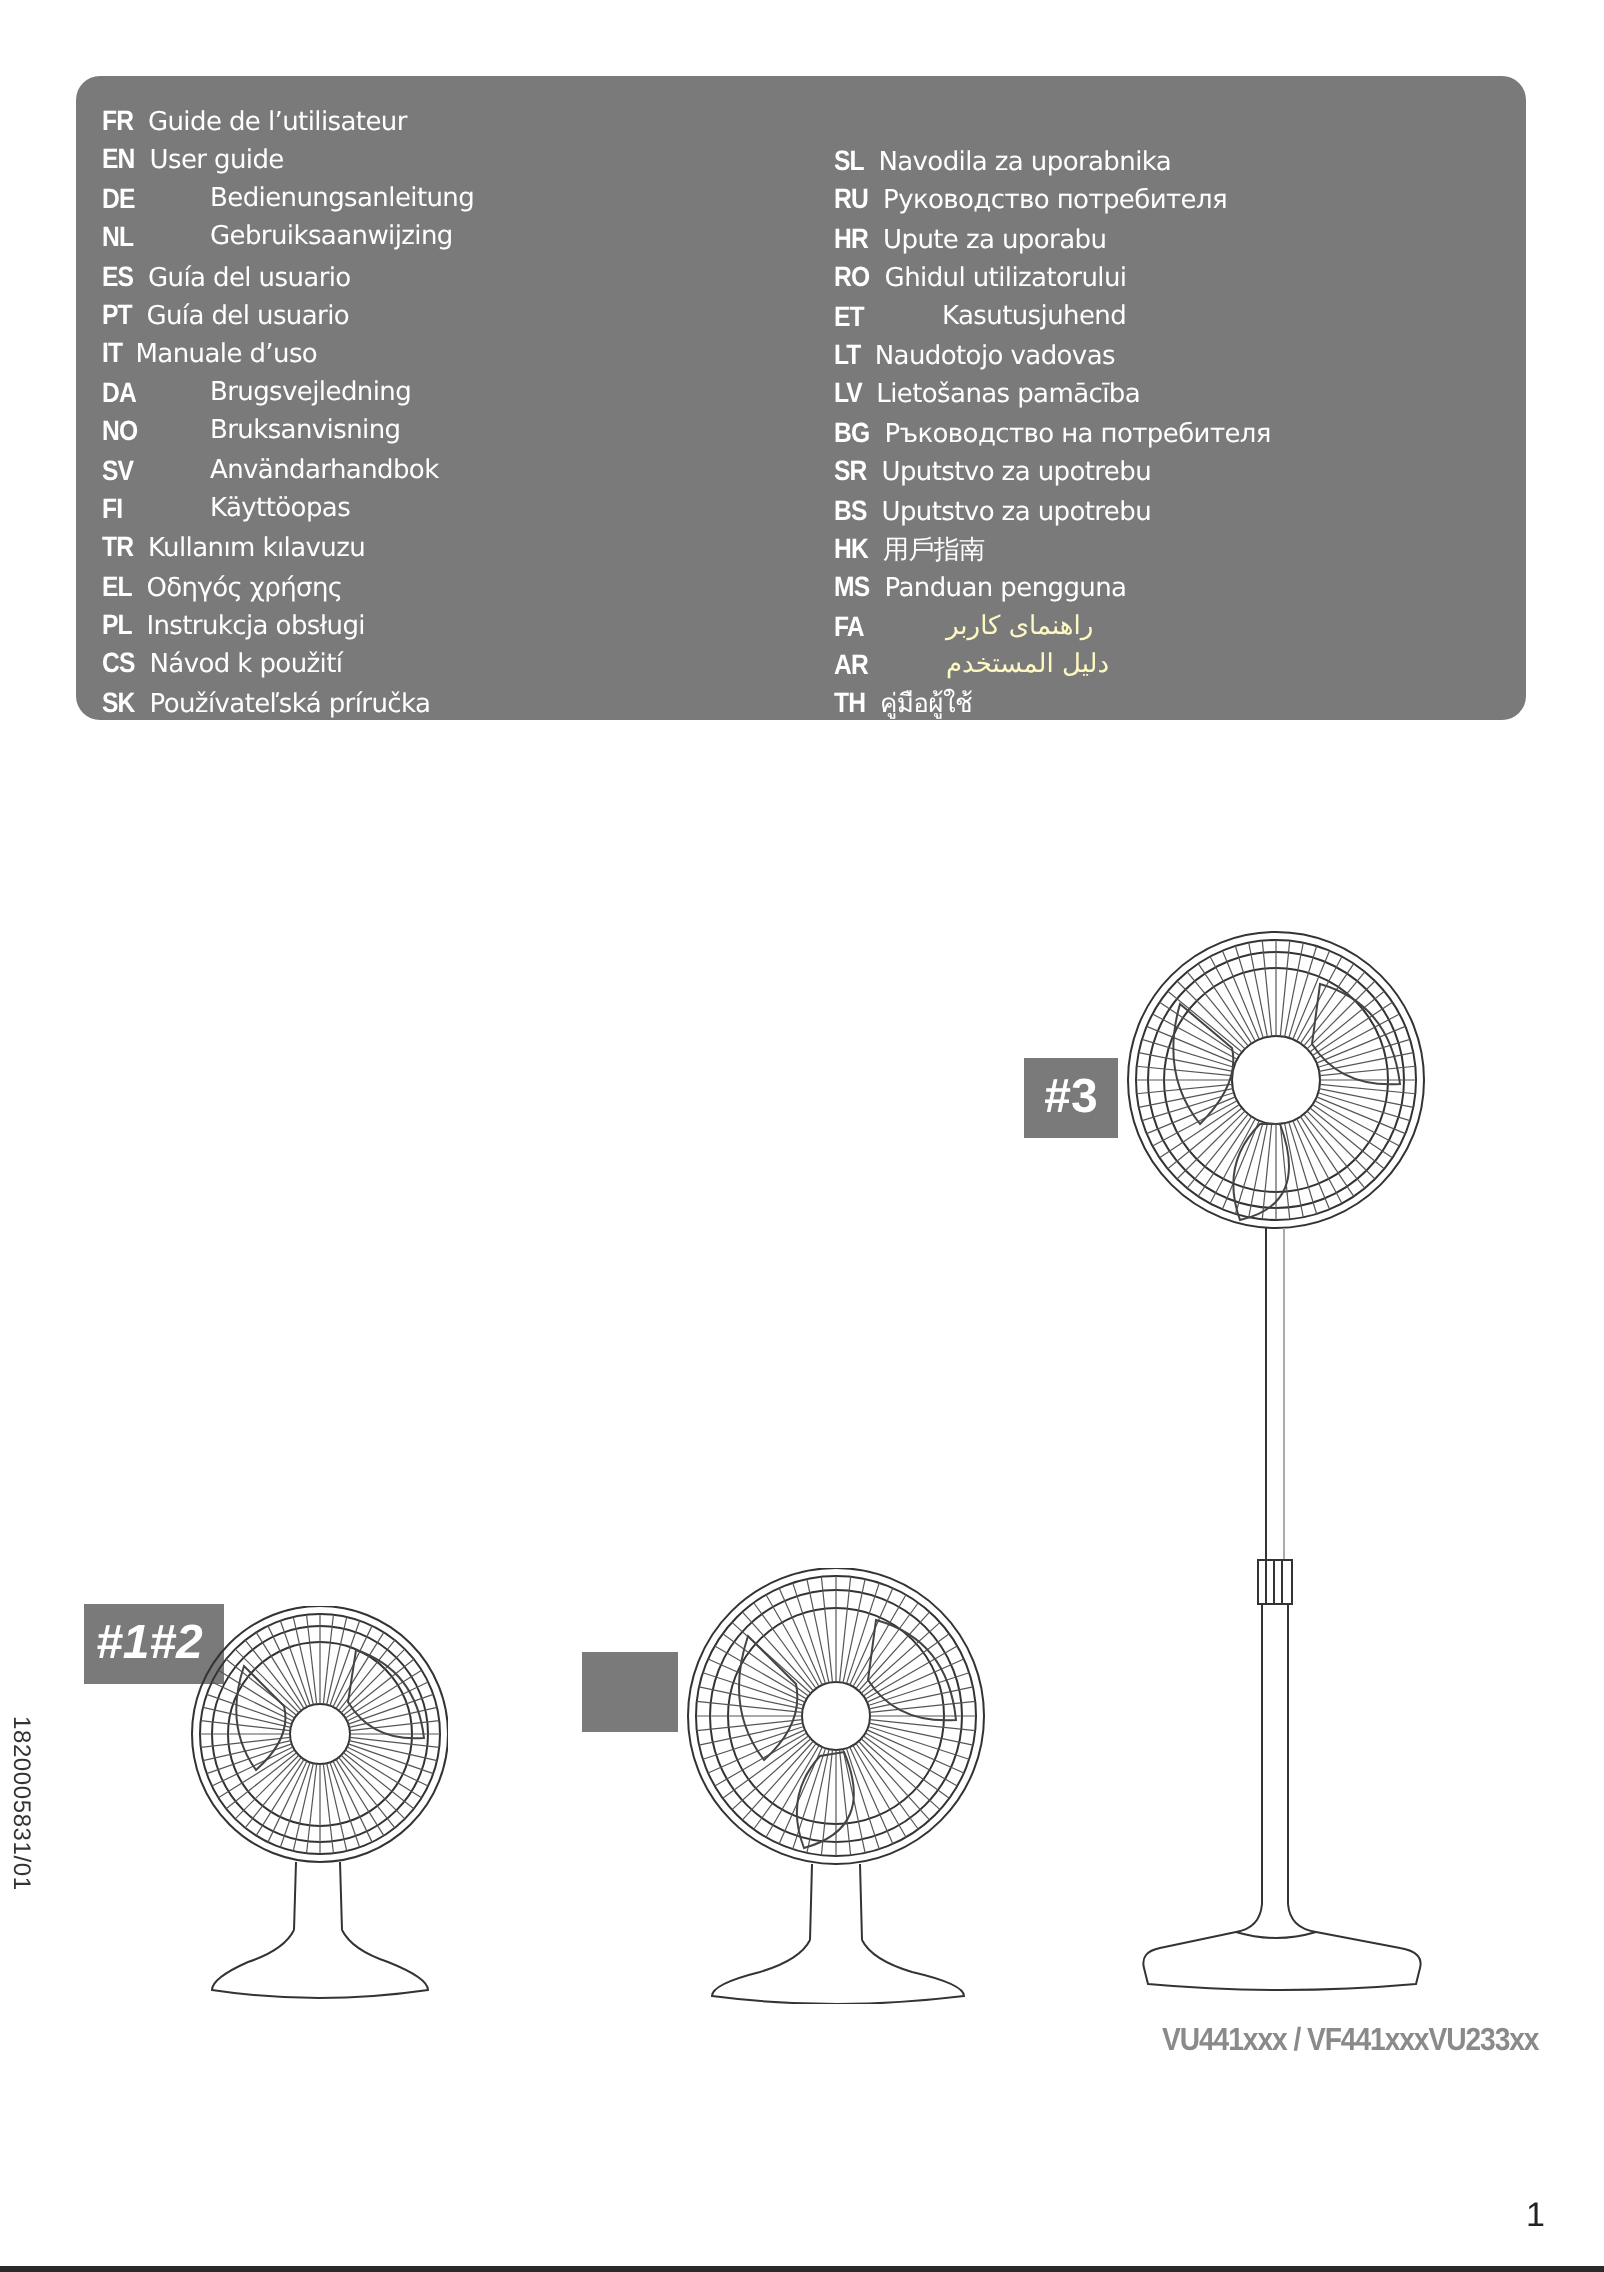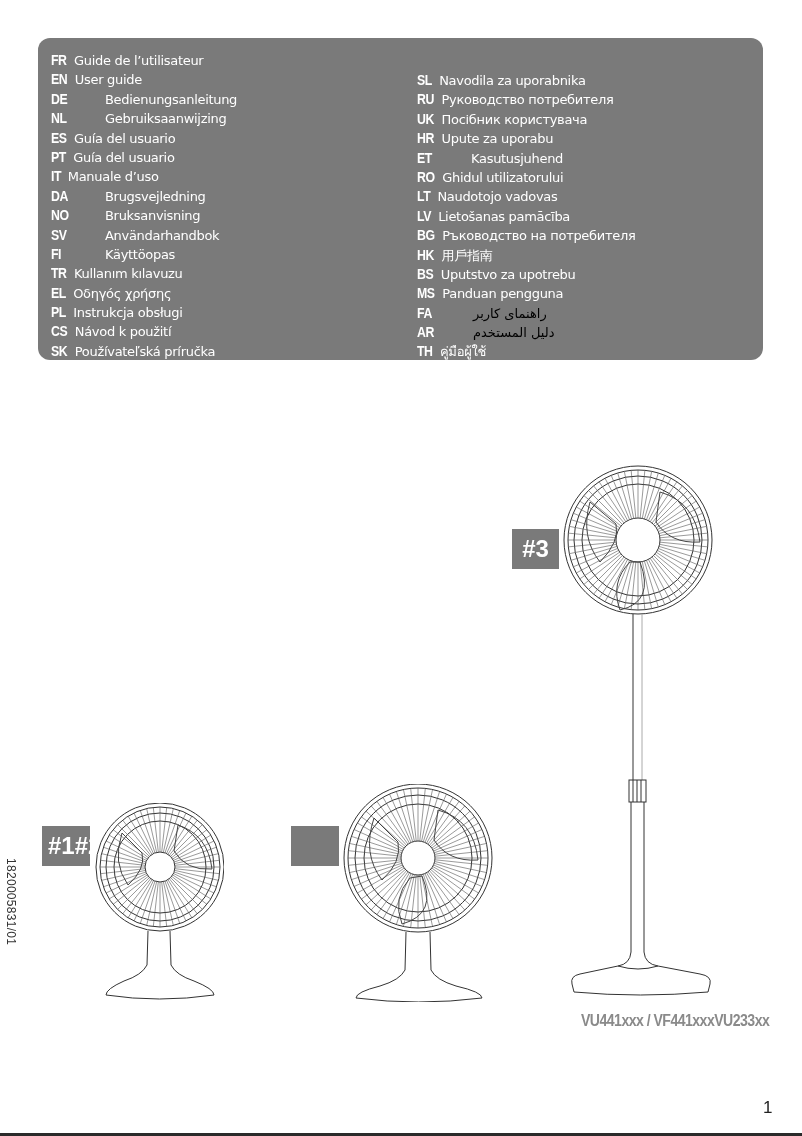--- a/index.html
+++ b/index.html
@@ -19,21 +19,21 @@
       height: 19.4px; line-height: 19.4px; white-space: nowrap;
       color: #ffffff; font-size: 13.5px; position: relative;
     }
     .lang-code {
       display: inline-block; font-family: "Liberation Sans", sans-serif;
       font-weight: bold; font-size: 14px; letter-spacing: -0.5px;
       transform: scaleX(0.88); transform-origin: left center; margin-right: 1px;
     }
     .lang-text { font-family: "DejaVu Sans", sans-serif; font-size: 13px; letter-spacing: -0.3px; }
     .lang-text.indent { position: absolute; left: 54px; }
-    .lang-text.faded { color: #000000; }
+    .lang-text.faded { color: #fef9c3; }
     .lang-text.vi { font-size: 14.5px; letter-spacing: 0.2px; }
 
     .badge {
       position: absolute; background: #7a7a7a; color: #ffffff;
       font-family: "Liberation Sans", sans-serif; font-weight: bold;
       font-size: 24px; line-height: 40px; text-align: center;
     }
     .fan { position: absolute; }
 
     .side-code {
@@ -75,29 +75,29 @@
       <div class="lang-row"><span class="lang-code">TR</span> <span class="lang-text">Kullanım kılavuzu</span></div>
       <div class="lang-row"><span class="lang-code">EL</span> <span class="lang-text">Οδηγός χρήσης</span></div>
       <div class="lang-row"><span class="lang-code">PL</span> <span class="lang-text">Instrukcja obsługi</span></div>
       <div class="lang-row"><span class="lang-code">CS</span> <span class="lang-text">Návod k použití</span></div>
       <div class="lang-row"><span class="lang-code">SK</span> <span class="lang-text">Používateľská príručka</span></div>
       <div class="lang-row"><span class="lang-code">HU</span> <span class="lang-text">Használati útmutató</span></div>
     </div>
   <div class="lang-col right" id="col-right">
       <div class="lang-row"><span class="lang-code">SL</span> <span class="lang-text">Navodila za uporabnika</span></div>
       <div class="lang-row"><span class="lang-code">RU</span> <span class="lang-text">Руководство потребителя</span></div>
-      <div class="lang-row"><span class="lang-code">UK</span> <span class="lang-text">Посібник користувача</span></div>
       <div class="lang-row"><span class="lang-code">HR</span> <span class="lang-text">Upute za uporabu</span></div>
+      <div class="lang-row"><span class="lang-code">RO</span> <span class="lang-text">Ghidul utilizatorului</span></div>
       <div class="lang-row"><span class="lang-code">ET</span> <span class="lang-text indent">Kasutusjuhend</span></div>
-      <div class="lang-row"><span class="lang-code">RO</span> <span class="lang-text">Ghidul utilizatorului</span></div>
       <div class="lang-row"><span class="lang-code">LT</span> <span class="lang-text">Naudotojo vadovas</span></div>
       <div class="lang-row"><span class="lang-code">LV</span> <span class="lang-text">Lietošanas pamācība</span></div>
       <div class="lang-row"><span class="lang-code">BG</span> <span class="lang-text">Ръководство на потребителя</span></div>
+      <div class="lang-row"><span class="lang-code">SR</span> <span class="lang-text">Uputstvo za upotrebu</span></div>
+      <div class="lang-row"><span class="lang-code">BS</span> <span class="lang-text">Uputstvo za upotrebu</span></div>
       <div class="lang-row"><span class="lang-code">HK</span> <span class="lang-text">用戶指南</span></div>
-      <div class="lang-row"><span class="lang-code">BS</span> <span class="lang-text">Uputstvo za upotrebu</span></div>
       <div class="lang-row"><span class="lang-code">MS</span> <span class="lang-text">Panduan pengguna</span></div>
       <div class="lang-row"><span class="lang-code">FA</span> <span class="lang-text indent faded" style="left: 56px;">راهنمای کاربر</span></div>
       <div class="lang-row"><span class="lang-code">AR</span> <span class="lang-text indent faded" style="left: 56px;">دليل المستخدم</span></div>
       <div class="lang-row"><span class="lang-code">TH</span> <span class="lang-text">คู่มือผู้ใช้</span></div>
     </div>
 </div>
 
 <div class="badge" style="left:512px; top:529px; width:47px; height:40px;">#3</div>
 <svg class="fan" style="left:560px; top:462px;" width="170" height="540" viewBox="0 0 170 540">
   <g fill="none" stroke="#333" stroke-width="1">
@@ -181,21 +181,21 @@
     <line x1="73" y1="318" x2="73" y2="340"></line>
       <line x1="77" y1="318" x2="77" y2="340"></line>
       <line x1="81" y1="318" x2="81" y2="340"></line>
     <line x1="71" y1="340" x2="71" y2="490"></line>
     <line x1="84" y1="340" x2="84" y2="490"></line>
     <path d="M71 490 Q70 502 58 504 L20 512 Q10 514 12 522 L14 530 Q80 536 148 530 L150 522 Q152 514 140 512 L98 504 Q85 502 84 490"></path>
     <path d="M58 504 Q78 510 98 504"></path>
   </g>
 </svg>
 
-<div class="badge" style="left:42px; top:826px; width:48px; height:40px; text-align:left; padding-left:6px; box-sizing:border-box; overflow:visible;">#1#2</div>
+<div class="badge" style="left:42px; top:802px; width:70px; height:40px; text-align:left; padding-left:6px; box-sizing:border-box; overflow:visible;font-style:italic;">#1#2</div>
 <svg class="fan" style="left:94px; top:803px;" width="130" height="200" viewBox="0 0 130 200">
   <g fill="none" stroke="#333" stroke-width="1">
     <circle cx="66" cy="64" r="64" fill="rgba(255,255,255,0.0)"></circle>
     <circle cx="66" cy="64" r="60"></circle>
     <circle cx="66" cy="64" r="54"></circle>
     <circle cx="66" cy="64" r="46"></circle>
     <circle cx="66" cy="64" r="15" fill="#fff"></circle>
     <g stroke="#555" stroke-width="0.6" id="spokes1">
         <line x1="81" y1="64" x2="126" y2="64"></line>
         <line x1="80.90568314839864" y1="65.67946714154962" x2="125.62273259359455" y2="70.71786856619848"></line>

